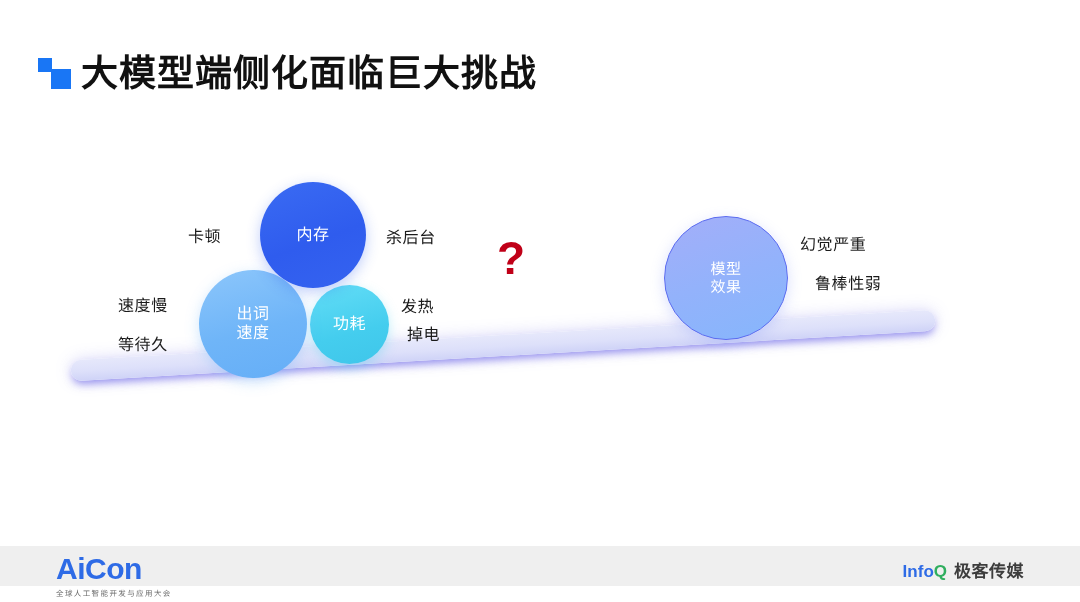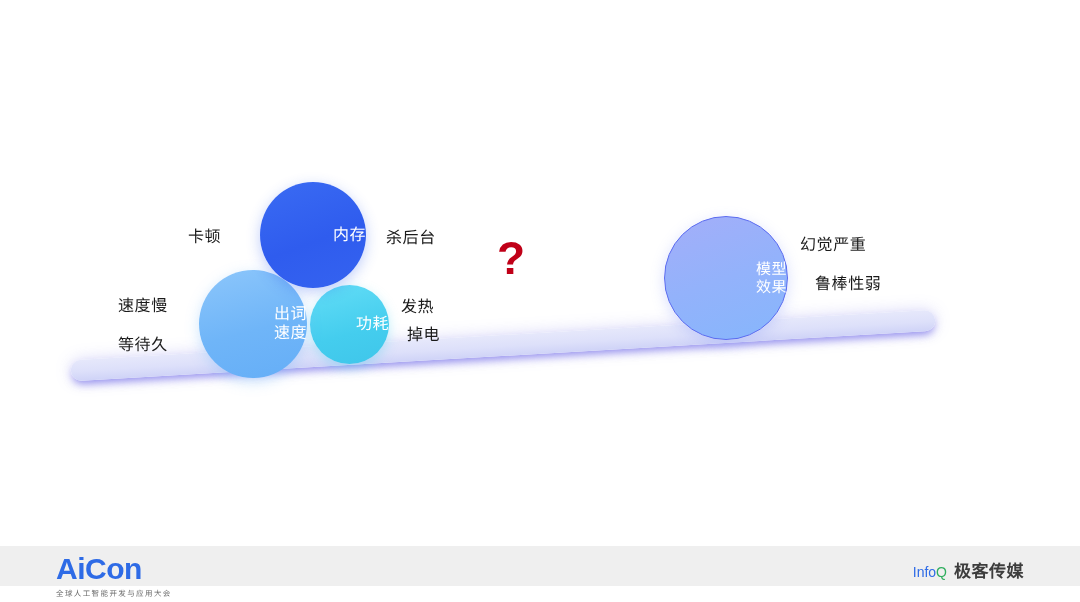--- a/index.html
+++ b/index.html
@@ -122,21 +122,21 @@
     color: #C00018;
     line-height: 1;
   }
 
   
   .bubble {
     position: absolute;
     border-radius: 50%;
     display: flex;
     align-items: center;
-    justify-content: flex-end;
+    justify-content: center;
     text-align: center;
     color: #ffffff;
     line-height: 1.18;
     letter-spacing: 0.5px;
   }
   .b-memory {
     left: 260px; top: 182px; width: 106px; height: 106px;
     background: linear-gradient(160deg, #3A6BF3 0%, #2F5CEE 55%, #3563F0 100%);
     font-size: 16px;
     box-shadow: 0 4px 14px rgba(47,92,238,0.30);
@@ -200,39 +200,46 @@
   }
   .infoq {
     position: absolute;
     right: 56px;
     top: 17px;
     display: flex;
     align-items: center;
     gap: 7px;
   }
   .infoq-word {
-    font-size: 14px;
-    font-weight: 400;
+    font-size: 17px;
+    font-weight: 700;
     line-height: 1;
     color: #2E6BE6;
   }
   .infoq-word .q { color: #2FAE5E; }
   .infoq-cn {
     font-size: 17px;
     font-weight: 700;
     color: #3d3d3d;
     line-height: 1;
     letter-spacing: 0.5px;
   }
 </style>
 </head>
 <body>
 
 <div id="slide">
 
+  <div class="title-row">
+    <div class="title-mark">
+      <div class="sq-small"></div>
+      <div class="sq-big"></div>
+    </div>
+    <div class="title-text">大模型端侧化面临巨大挑战</div>
+  </div>
 
   <div class="scene">
 
     <div class="beam-wrap">
       <div class="beam"></div>
     </div>
 
 
     <div class="qmark">?</div>
 

